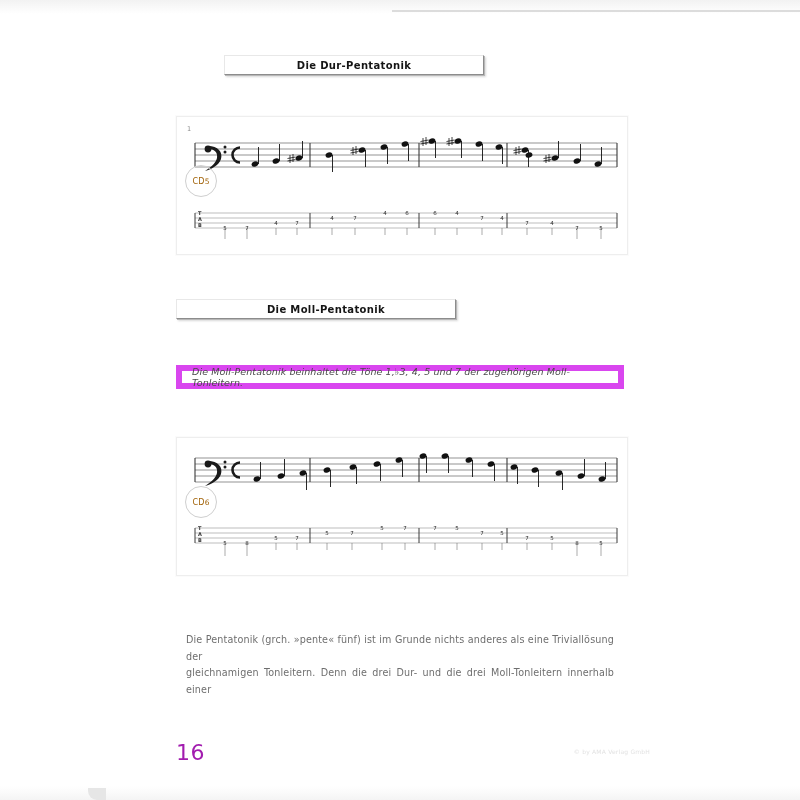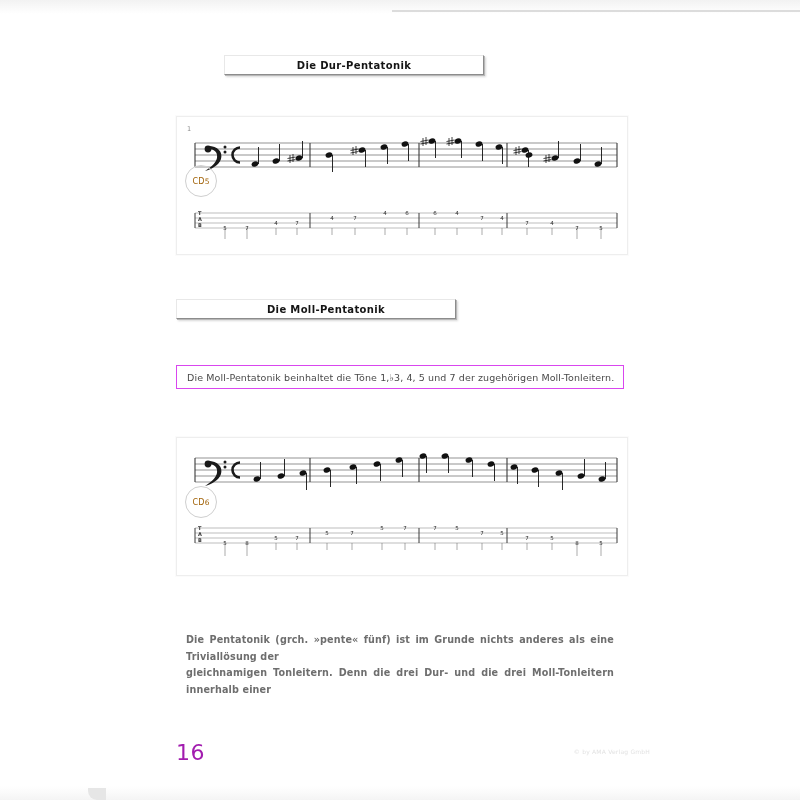--- a/index.html
+++ b/index.html
@@ -52,34 +52,33 @@
     position:absolute;
     background:#ffffff;
     border:1px solid #eeeeee;
     box-shadow:0 0 0 1px #fbfbfb;
   }
 
   
   .info-box{
     position:absolute;
     background:#ffffff;
-    border:1px solid #d946ef;
+    border:6px solid #d946ef;
     box-sizing:border-box;
-    display:flex;align-items:center;
+    display:flex;align-items:center;font-style:italic;
   }
   .info-text{
     font-family:"DejaVu Sans", sans-serif;
     font-size:9.5px;color:#4a4a4a;letter-spacing:.1px;
     padding-left:10px;
   }
   .para-box{
     position:absolute;
     box-sizing:border-box;
     padding:6px 10px 4px 10px;
-    font-weight:bold;
   }
   .para-line{
     font-family:"DejaVu Sans", sans-serif;
     font-size:9.6px;color:#6e6e6e;letter-spacing:.15px;
     line-height:16.5px;
     text-align:justify;
   }
   .para-line.last{text-align:left;}
 
   

